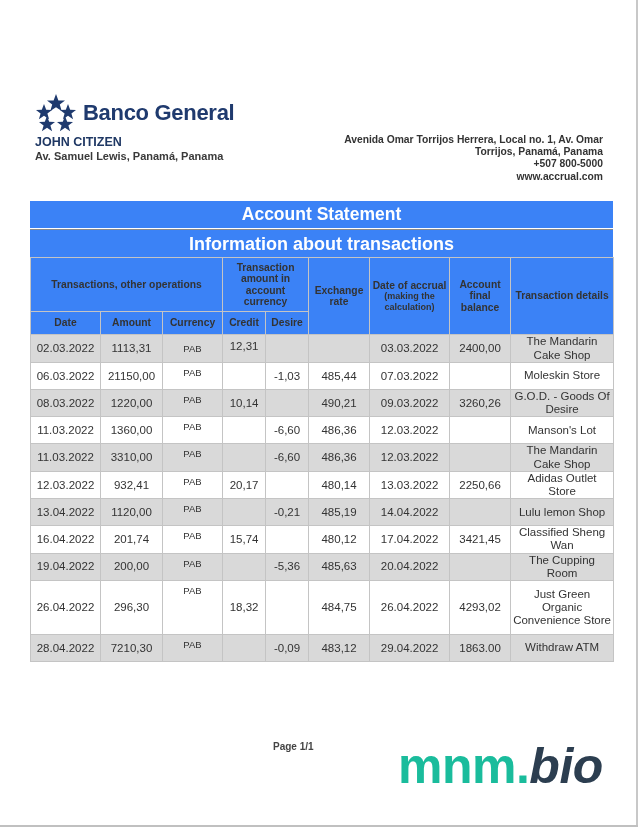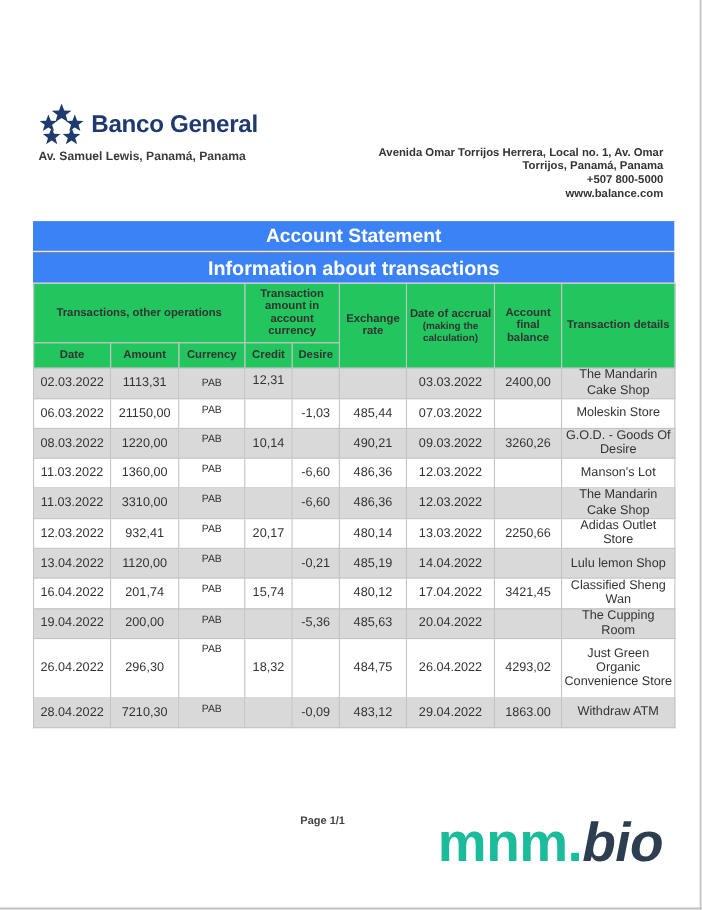--- a/index.html
+++ b/index.html
@@ -18,21 +18,21 @@
   .customer-address { font-size: 11px; font-weight: bold; color: #3a3a3a; line-height: 14px; }
 
   .bank-info { position: absolute; right: 35px; top: 134px; width: 300px; text-align: right; font-size: 10.3px; font-weight: bold; color: #333333; line-height: 12.2px; }
 
   .statement { position: absolute; left: 30px; top: 201px; width: 583px; }
   .title-bar { background: #3b82f6; color: #ffffff; text-align: center; font-weight: bold; font-size: 17.5px; height: 27px; line-height: 27px; }
   .title-bar.second { margin-top: 1px; height: 28px; line-height: 28px; font-size: 18px; border-top: 1px solid #8a8a8a; }
 
   table { border-collapse: collapse; width: 583px; table-layout: fixed; }
   th, td { border: 1px solid #c4c4c4; text-align: center; vertical-align: middle; }
-  th { font-weight: bold; font-size: 10.3px; color: #333333; line-height: 11.5px; background: #22c55e; }
+  th { font-weight: bold; font-size: 10.3px; color: #333333; line-height: 11.5px; background: #3b82f6; }
   td { font-size: 11.5px; color: #333333; line-height: 13px; }
   td.cur { font-size: 9.5px; vertical-align: top; padding-top: 3px; }
   td.cur.center { vertical-align: middle; padding-top: 0; }
   td.det { font-size: 11.5px; line-height: 13.2px; padding: 0 2px; }
   tr.gray td { background: #d9d9d9; }
   tr.white td { background: #ffffff; }
 
   .page-num { position: absolute; left: 273px; top: 741px; font-size: 10px; font-weight: bold; color: #444444; }
   .watermark { position: absolute; left: 398px; top: 738px; font-size: 50px; font-weight: bold; line-height: 56px; letter-spacing: -0.5px; }
   .wm-a { color: #1abc9c; }
@@ -51,28 +51,29 @@
       <polygon points="35,11 37.2,16.7 43,16.9 38.4,20.5 40.1,26.2 35,22.8 29.9,26.2 31.6,20.5 27,16.9 32.8,16.7" transform="translate(-2,0)"></polygon>
       <polygon points="7,11 9.2,16.7 15,16.9 10.4,20.5 12.1,26.2 7,22.8 1.9,26.2 3.6,20.5 -1,16.9 4.8,16.7" transform="translate(2,0)"></polygon>
       <polygon points="12,23 14.2,28.7 20,28.9 15.4,32.5 17.1,38.2 12,34.8 6.9,38.2 8.6,32.5 4,28.9 9.8,28.7"></polygon>
       <polygon points="30,23 32.2,28.7 38,28.9 33.4,32.5 35.1,38.2 30,34.8 24.9,38.2 26.6,32.5 22,28.9 27.8,28.7"></polygon>
     </g>
   </svg>
   <span class="logo-text">Banco General</span>
 </div>
 
 <div class="customer">
+  <div class="customer-name">JOHN CITIZEN</div>
   <div class="customer-address">Av. Samuel Lewis, Panamá, Panama</div>
 </div>
 
 <div class="bank-info">
   <div>Avenida Omar Torrijos Herrera, Local no. 1, Av. Omar</div>
   <div>Torrijos, Panamá, Panama</div>
   <div>+507 800-5000</div>
-  <div>www.balance.com</div>
+  <div>www.accrual.com</div>
 </div>
 
 <div class="statement">
   <div class="title-bar">Account Statement</div>
   <div class="title-bar second">Information about transactions</div>
   <table>
     <colgroup>
       <col style="width:70px">
         <col style="width:62px">
         <col style="width:60px">

